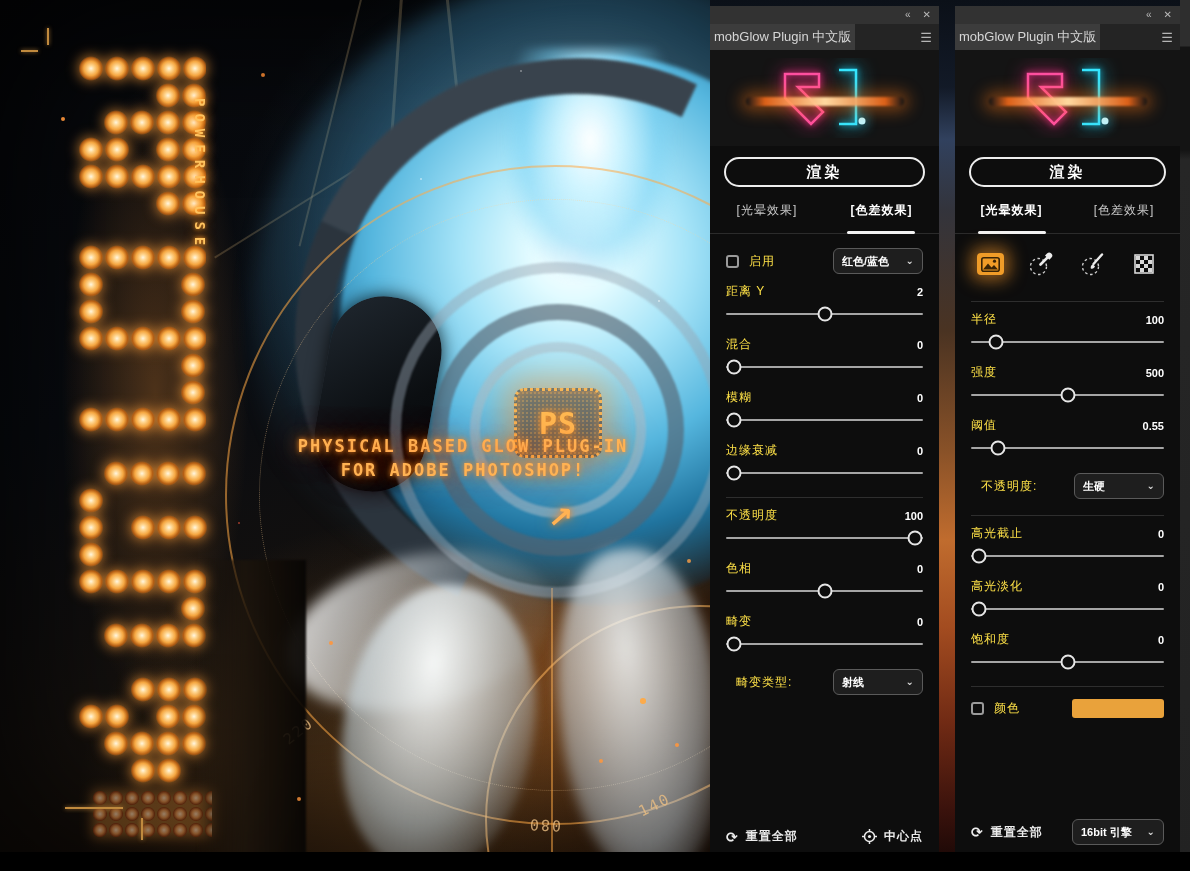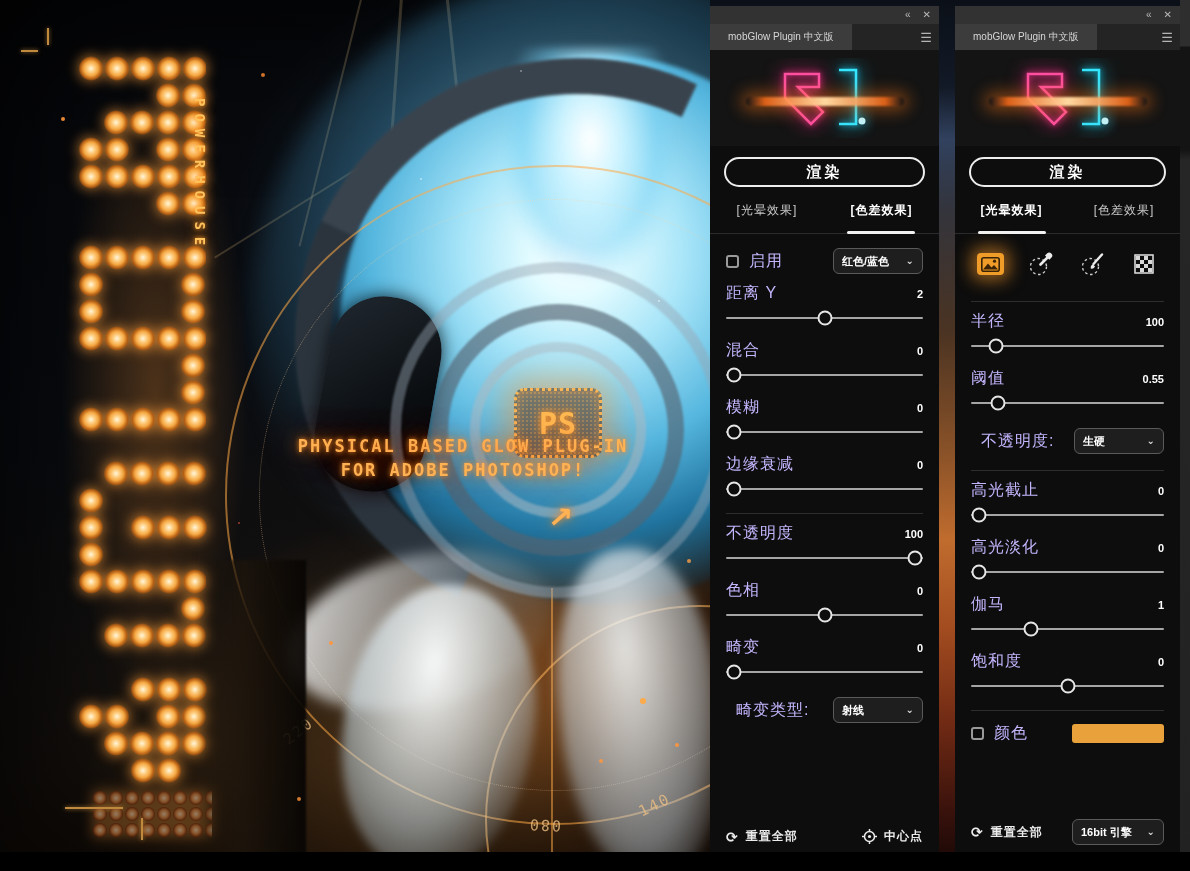--- a/index.html
+++ b/index.html
@@ -118,21 +118,21 @@
   
   .panel { position:absolute; top:6px; bottom:19px; background:#0d0d0d;
     display:flex; flex-direction:column; color:#d2d2d2; z-index:10; }
   .panel.p-mid { left:710px; width:229px; }
   .panel.p-right { left:955px; width:225px; }
 
   .p-head { height:18px; background:#323232; display:flex; justify-content:flex-end; align-items:center;
     gap:12px; padding:0 8px; color:#b9b9b9; font-size:10px; line-height:1; }
   .p-head .ic { cursor:pointer; }
   .p-tabbar { height:26px; background:#242424; display:flex; align-items:stretch; }
-  .p-tab { background:#3c3c3c; color:#d6d6d6; font-size:10px; padding:0 18px;
+  .p-tab { background:#3c3c3c; color:#d6d6d6; font-size:13px; padding:0 4px;
     display:flex; align-items:center; white-space:nowrap; }
   .p-menu { margin-left:auto; color:#b5b5b5; padding:0 7px; font-size:13px; display:flex; align-items:center; cursor:pointer; }
 
   .banner { height:96px; background:#141414; position:relative; display:flex;
     align-items:center; justify-content:center; overflow:hidden; }
   .band { position:absolute; left:50%; top:47px; width:158px; height:9px; transform:translateX(-50%);
     border-radius:5px; filter:blur(1px);
     background:linear-gradient(90deg, transparent, rgba(255,110,25,.85) 12%, #ffd9a0 50%, rgba(255,110,25,.85) 88%, transparent);
     box-shadow:0 0 16px 5px rgba(255,120,20,.45); }
 
@@ -142,21 +142,21 @@
 
   .fx-tabs { display:flex; justify-content:space-around; margin-top:15px; padding-bottom:9px;
     border-bottom:1px solid #2b2b2b; }
   .fx-tab { font-size:12px; color:#c9c9c9; position:relative; padding-bottom:5px; cursor:pointer; letter-spacing:1px;}
   .fx-tab.active { color:#fff; font-weight:bold; }
   .fx-tab.active::after { content:''; position:absolute; left:-3px; right:-3px; bottom:-10px;
     height:3px; background:#f2f2f2; border-radius:2px; }
 
   .controls { flex:1; position:relative; padding:2px 16px 0; }
   .lrow { display:flex; justify-content:space-between; align-items:center; margin-top:9px; }
-  .lab { font-size:16px; color:#c4b5fd; letter-spacing:1px; }
+  .lab { font-size:12px; color:#fde047; letter-spacing:1px; }
   .val { font-size:11px; font-weight:bold; color:#fff; }
   .slider { position:relative; height:27px; cursor:pointer; }
   .track { position:absolute; left:0; right:0; top:13px; height:2px; background:#a5a5a5; border-radius:1px; }
   .thumb { position:absolute; top:14px; width:15px; height:15px; border:2px solid #e6e6e6;
     border-radius:50%; background:#0d0d0d; transform:translate(-50%,-50%); }
   .hr { height:1px; background:#2e2e2e; margin:11px 0 1px; }
 
   .inline-row { display:flex; align-items:center; margin-top:12px; }
   .cb { width:13px; height:13px; border:2px solid #9a9a9a; border-radius:3px; flex:0 0 auto; cursor:pointer; }
   .inline-row .lab { margin-left:10px; }
@@ -459,20 +459,30 @@
               <span class="lab">半径</span>
               <span class="val">100</span>
             </div>
             <div class="slider">
               <div class="track"></div>
               <div class="thumb" style="left: 13%;"></div>
             </div>
           </div>
           <div>
             <div class="lrow">
+              <span class="lab">强度</span>
+              <span class="val">500</span>
+            </div>
+            <div class="slider">
+              <div class="track"></div>
+              <div class="thumb" style="left: 50%;"></div>
+            </div>
+          </div>
+          <div>
+            <div class="lrow">
               <span class="lab">阈值</span>
               <span class="val">0.55</span>
             </div>
             <div class="slider">
               <div class="track"></div>
               <div class="thumb" style="left: 14%;"></div>
             </div>
           </div>
         </div>
       <div class="inline-row">
@@ -499,30 +509,20 @@
               <span class="lab">高光淡化</span>
               <span class="val">0</span>
             </div>
             <div class="slider">
               <div class="track"></div>
               <div class="thumb" style="left: 4%;"></div>
             </div>
           </div>
           <div>
             <div class="lrow">
-              <span class="lab">伽马</span>
-              <span class="val">1</span>
-            </div>
-            <div class="slider">
-              <div class="track"></div>
-              <div class="thumb" style="left: 31%;"></div>
-            </div>
-          </div>
-          <div>
-            <div class="lrow">
               <span class="lab">饱和度</span>
               <span class="val">0</span>
             </div>
             <div class="slider">
               <div class="track"></div>
               <div class="thumb" style="left: 50%;"></div>
             </div>
           </div>
         </div>
       <div class="hr"></div>

